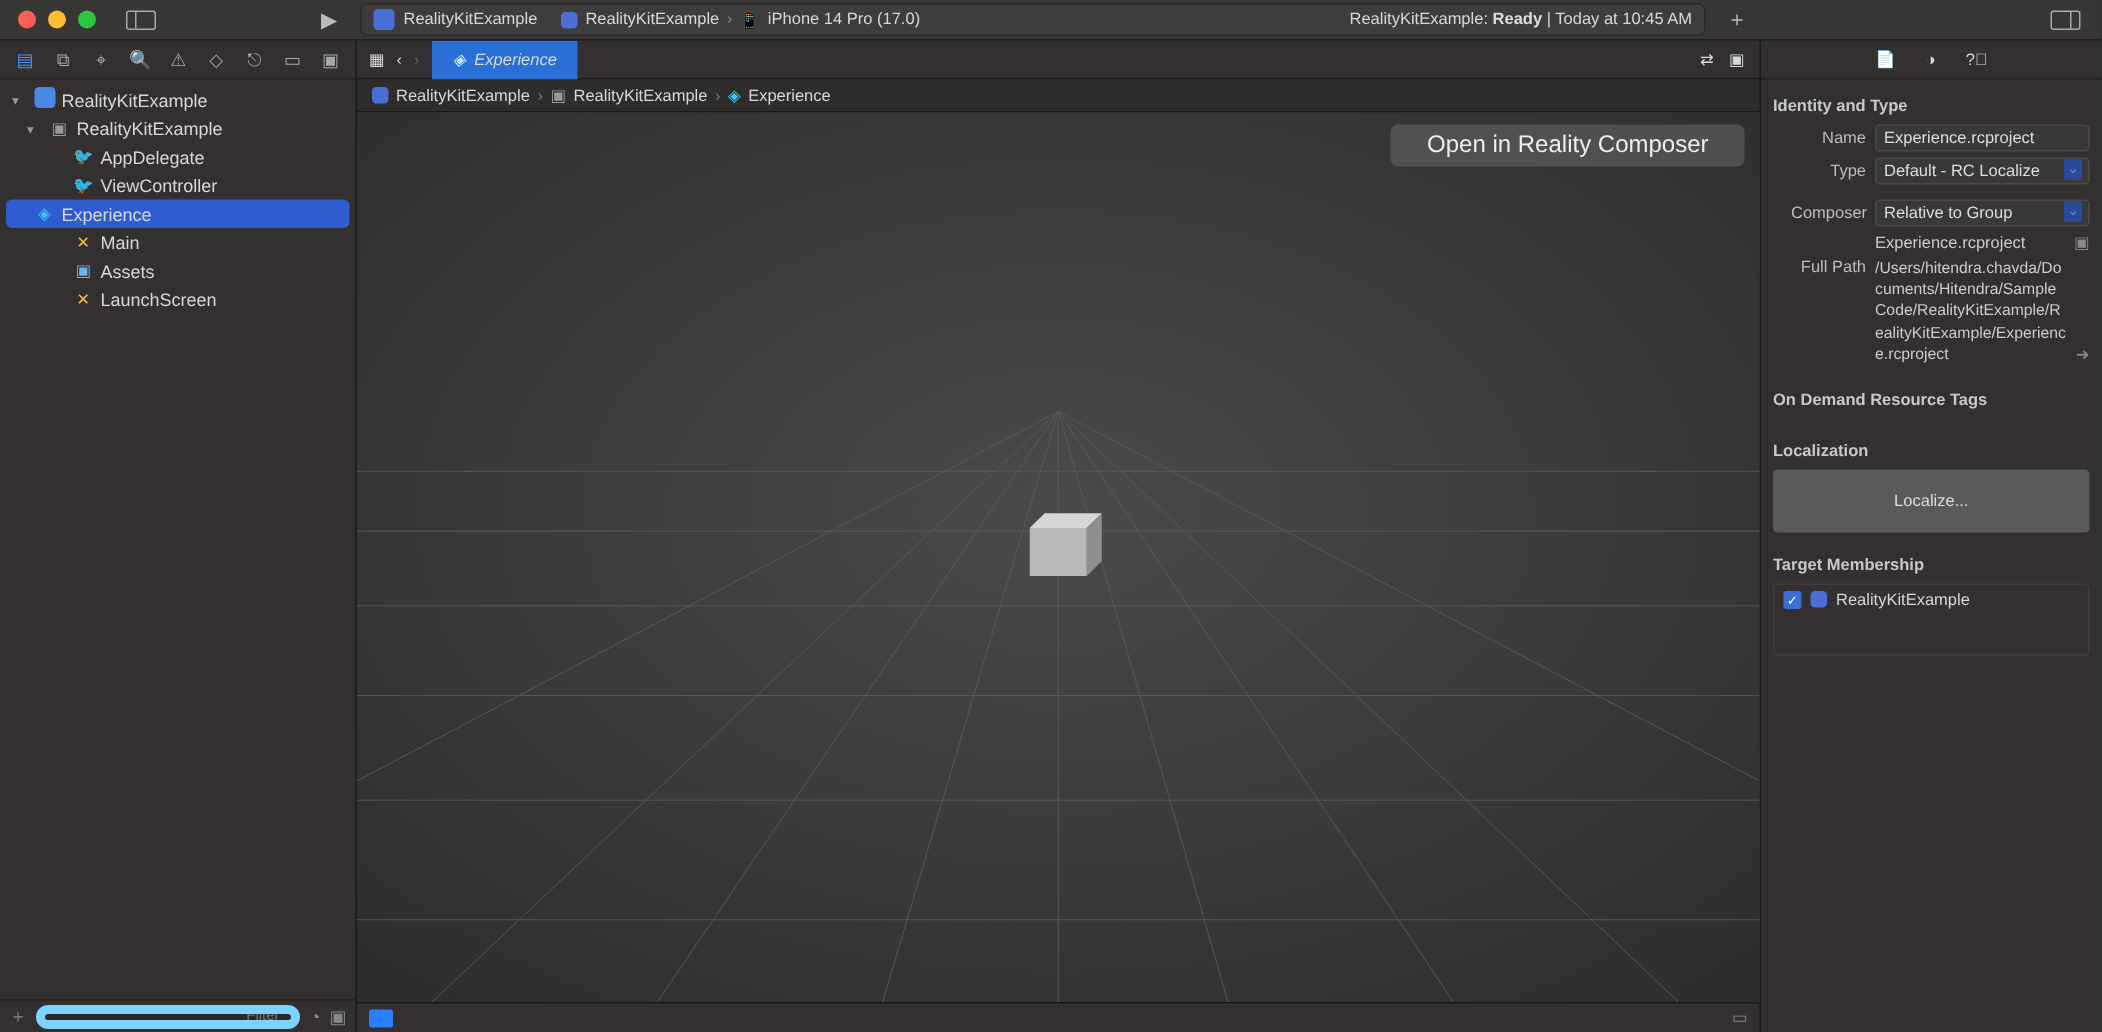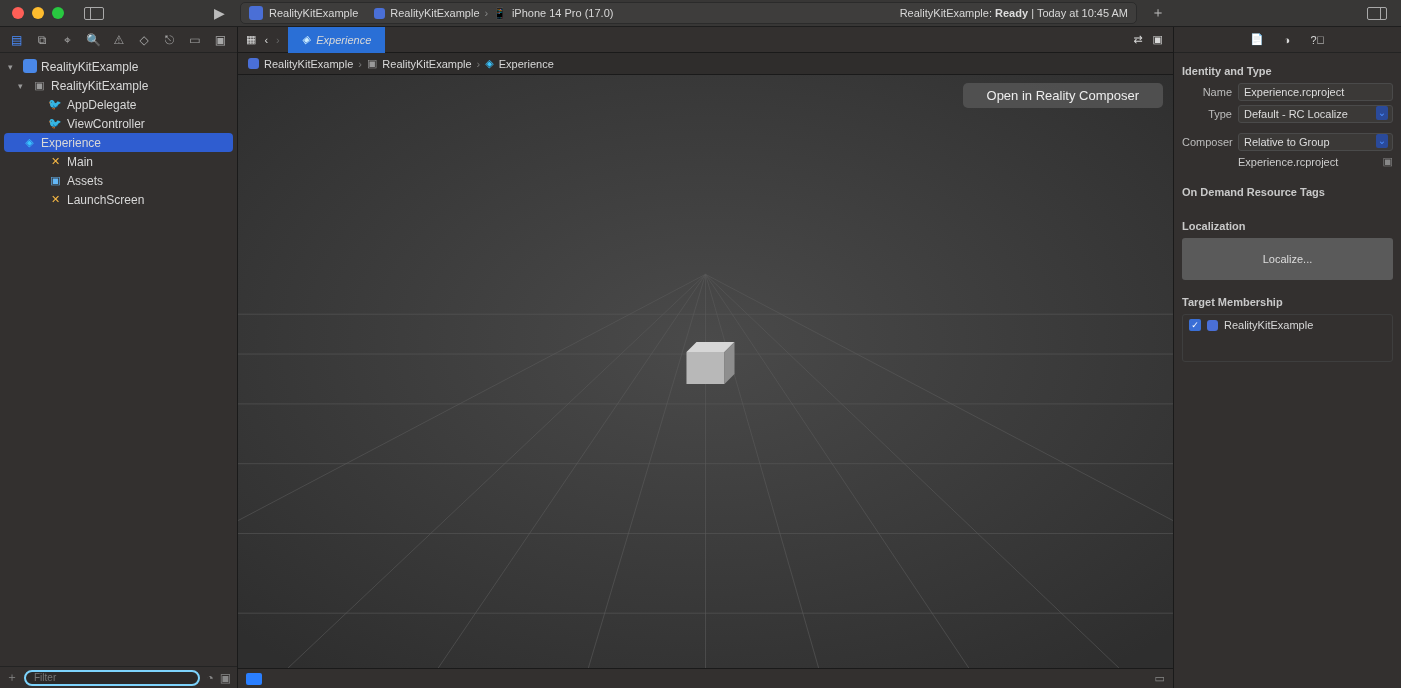--- a/index.html
+++ b/index.html
@@ -43,46 +43,46 @@
   .tree-item .ficon { width:15px; text-align:center; }
   .tree-item .label { font-size:12px; }
   .ind1{padding-left:18px;} .ind2{padding-left:34px;}
   .ic-proj { width:14px;height:14px;background:#4a88e8;border-radius:3px;display:inline-block; }
   .ic-folder { color:#9a9a9a; }
   .ic-swift { color:#f05138; }
   .ic-rc { color:#39c5ff; }
   .ic-xib { color:#f7b844; }
   .ic-assets { color:#63b7f7; }
   .nav-footer { height:22px; border-top:1px solid #232323; display:flex; align-items:center; padding:0 6px; gap:6px;}
-  .filter-input { flex:1; background:#2b2928; border:2px solid #7dd3fc; border-radius:10px; height:16px; padding:0 8px; color:#888; font-size:10px; }
+  .filter-input { flex:1; background:#2b2928; border:6px solid #7dd3fc; border-radius:10px; height:16px; padding:0 8px; color:#888; font-size:10px;text-align:right; }
   .nav-footer .mini { color:#888; font-size:12px; }
 
   
   .center { flex:1; display:flex; flex-direction:column; background:#2b2b2b; min-width:0; }
   .tabbar { height:26px; background:#33302f; border-bottom:1px solid #1a1a1a; display:flex; align-items:center; }
   .tabbar-left { display:flex; gap:8px; padding:0 8px; color:#aaa; font-size:12px; align-items:center; }
   .tab { height:26px; background:#2a6fd6; display:flex; align-items:center; gap:6px; padding:0 14px; font-size:12px; font-style:italic; color:#fff; }
   .tab .ic-rc { color:#cfefff; }
   .tabbar-right { margin-left:auto; display:flex; gap:10px; padding:0 10px; color:#aaa; }
   .jumpbar { height:22px; background:#2f2d2c; display:flex; align-items:center; padding:0 10px; gap:5px; font-size:11px; color:#bfbfbf; border-bottom:1px solid #1a1a1a; }
   .jumpbar .chev { color:#777; }
   .viewport { flex:1; position:relative; background:#3a3a3a; overflow:hidden; }
   .viewport svg { width:100%; height:100%; display:block; }
-  .open-composer { position:absolute; top:8px; right:10px; background:rgba(90,90,90,0.75); padding:5px 24px; border-radius:5px; font-size:13px; color:#eee; }
+  .open-composer { position:absolute; top:8px; right:10px; background:rgba(90,90,90,0.75); padding:5px 24px; border-radius:5px; font-size:16px; color:#eee; }
   .center-footer { height:20px; background:#33302f; border-top:1px solid #1a1a1a; display:flex; align-items:center; padding:0 8px; }
   .center-footer .blue-sq { width:16px; height:12px; background:#2a7fff; border-radius:2px; }
   .center-footer .right { margin-left:auto; color:#888; }
 
   
   .inspector { width:228px; background:#33302f; border-left:1px solid #1a1a1a; padding:0; display:flex; flex-direction:column; }
   .insp-tabs { height:26px; display:flex; align-items:center; justify-content:center; gap:20px; color:#888; border-bottom:1px solid #232323; }
   .insp-tabs .active { color:#5da3ff; }
   .insp-body { padding:8px 8px; overflow:auto; }
   .sect-title { font-size:11px; font-weight:600; color:#c9c9c9; margin:4px 0 6px 0; }
-  .field-row { display:flex; align-items:center; margin-bottom:4px; gap:6px; }
+  .field-row { display:flex; align-items:center; margin-bottom:4px; gap:6px;margin-left:12px; }
   .field-row .flabel { width:50px; text-align:right; color:#bdbdbd; font-size:11px; }
   .field-row .fval { flex:1; background:#3b3937; border:1px solid #4a4a4a; border-radius:3px; padding:2px 5px; font-size:11px; color:#ddd; min-height:16px; display:flex; align-items:center; }
   .field-row .fval.sel { position:relative; }
   .field-row .fval.sel::after { content:"⌄"; position:absolute; right:4px; top:0px; color:#4a8dff; background:#2a4a9a; width:12px; text-align:center; border-radius:2px; font-size:10px; line-height:14px; }
   .tags-input { width:100%; background:#2b2928; border:1px solid #464646; border-radius:3px; padding:3px 6px; color:#777; font-size:10.5px; font-style:italic; }
   .localize-btn { width:100%; background:#5a5a5a; border-radius:3px; text-align:center; padding:15px 0; font-size:11px; color:#ddd; }
   .target-box { border:1px solid #3e3e3e; border-radius:3px; padding:4px 6px; height:48px; }
   .target-row { display:flex; align-items:center; gap:6px; font-size:11px; }
   .cb { width:12px; height:12px; background:#3a6fd6; border-radius:2px; display:flex; align-items:center; justify-content:center; color:#fff; font-size:9px; }
 </style>
@@ -275,20 +275,25 @@
         <div style="height:6px;"></div>
         <div class="field-row">
           <div class="flabel">Composer</div>
           <div class="fval sel">Relative to Group</div>
         </div>
         <div class="field-row">
           <div class="flabel"></div>
           <div style="flex:1; font-size:11px; color:#ccc;">Experience.rcproject</div>
           <span style="color:#888;">▣</span>
         </div>
+        <div class="field-row" style="align-items:flex-start;">
+          <div class="flabel">Full Path</div>
+          <div style="flex:1; font-size:10.5px; color:#ccc; line-height:1.35; word-break:break-all;">/Users/hitendra.chavda/Documents/Hitendra/SampleCode/RealityKitExample/RealityKitExample/Experience.rcproject</div>
+          <span style="color:#888; align-self:flex-end;">➜</span>
+        </div>
 
         <div style="height:10px;"></div>
         <div class="sect-title">On Demand Resource Tags</div>
 
         <div style="height:12px;"></div>
         <div class="sect-title">Localization</div>
         <div class="localize-btn">Localize...</div>
 
         <div style="height:12px;"></div>
         <div class="sect-title">Target Membership</div>

